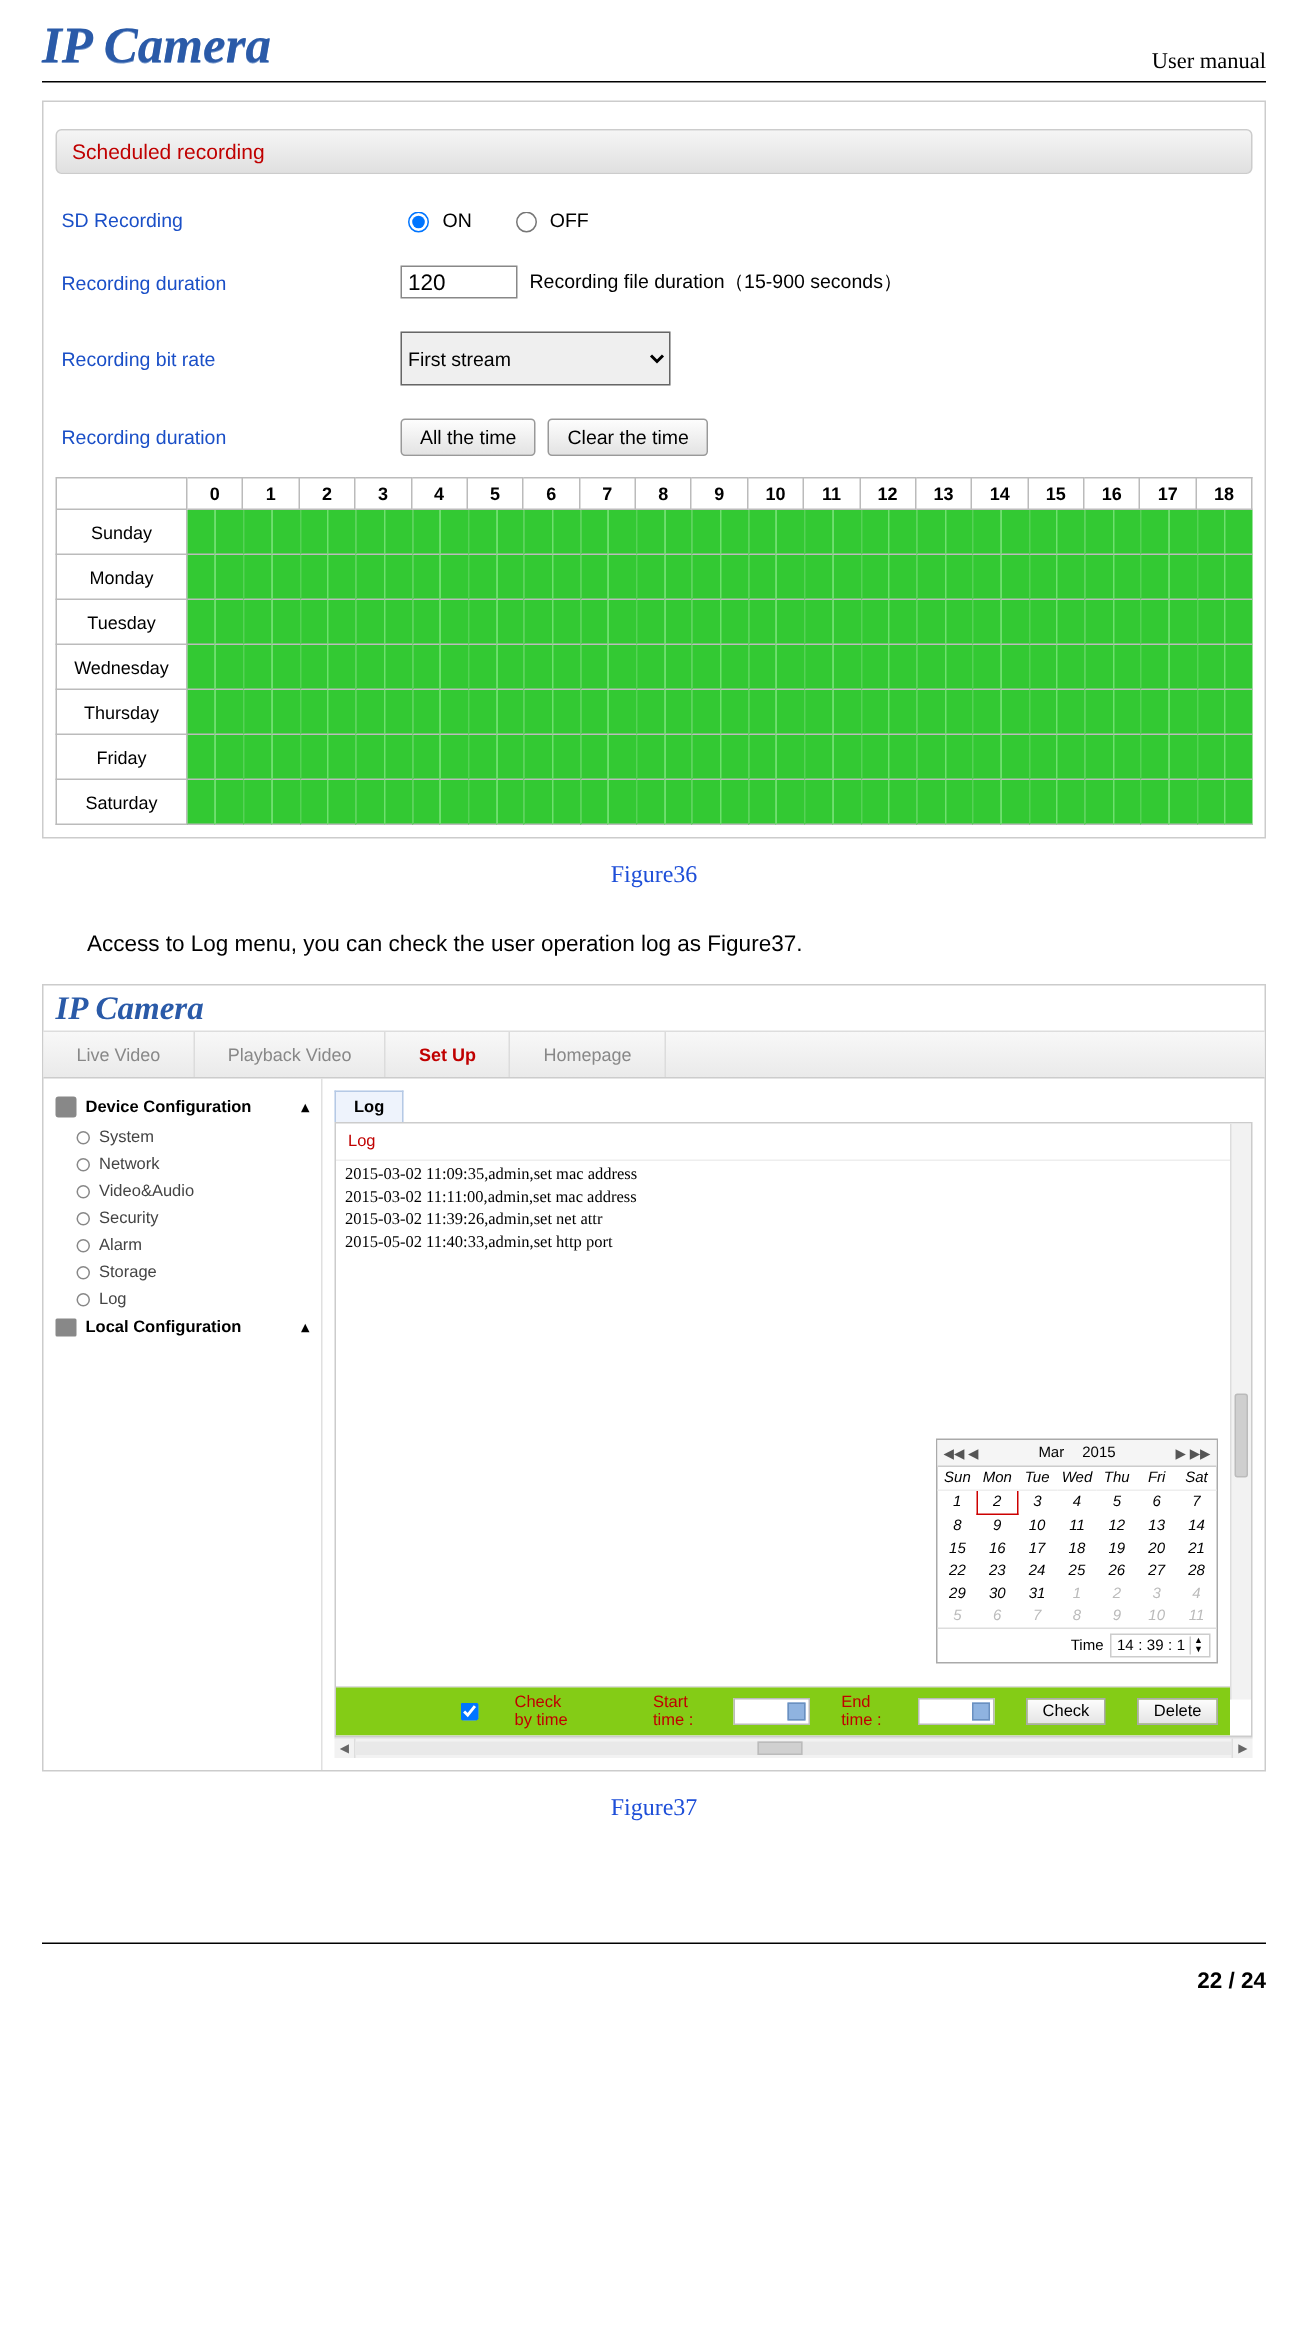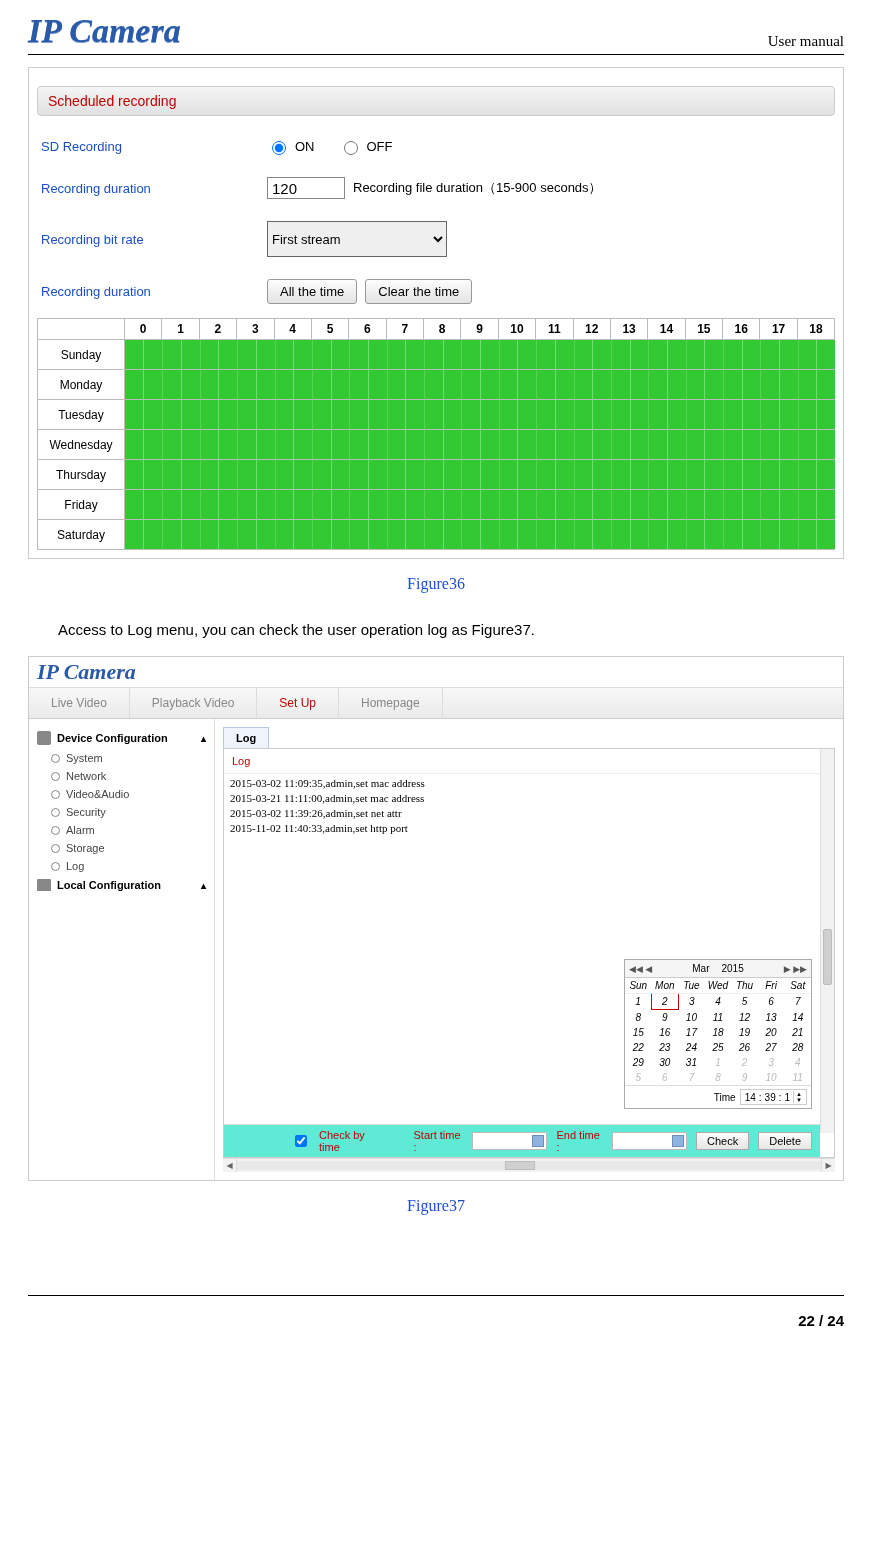--- a/index.html
+++ b/index.html
@@ -166,21 +166,21 @@
     background: linear-gradient(#f8f8f8, #eaeaea);
     border-top: 1px solid #ddd;
     border-bottom: 1px solid #ccc;
     font-size: 12px;
   }
   .tab-37 {
     padding: 8px 22px;
     border-right: 1px solid #dcdcdc;
     color: #888;
   }
-  .tab-37.active { color: #c00000; font-weight: normal; }
+  .tab-37.active { color: #c00000; font-weight: bold; }
   .body-37 {
     display: flex;
     min-height: 460px;
     position: relative;
   }
   .sidebar-37 {
     width: 186px;
     border-right: 1px solid #e0e0e0;
     padding: 8px 0;
     font-size: 11px;
@@ -314,23 +314,23 @@
     gap: 3px;
     align-items: center;
   }
   .spin-col { display: flex; flex-direction: column; font-size: 6px; line-height: 6px; border-left:1px solid #ccc; padding-left:2px;}
   .filter-row-37 {
     position: absolute;
     left: 0; right: 14px;
     bottom: 0;
     display: flex;
     align-items: center;
-    gap: 9px;
+    gap: 21px;
     padding: 4px 8px;
-    background: #5eead4;
+    background: #84cc16;
     border-top: 1px solid #ddd;
     font-size: 11px;
   }
   .chk-37 { width: 12px; height: 12px; }
   .red-label { color: #c00000; }
   .date-in {
     width: 80px; height: 18px; border: 1px solid #bbb; background: #fff;
     display: inline-flex; align-items: center; justify-content: flex-end; padding-right: 2px;
   }
   .cal-icon { width: 12px; height: 12px; background: #8fb3e0; display:inline-block; border:1px solid #6a90c0;}
@@ -1066,23 +1066,23 @@
           <span>Local Configuration</span>
           <span class="caret-up">▴</span>
         </div>
       </div>
       <div class="content-37">
         <div class="log-tab">Log</div>
         <div class="log-panel">
           <div class="log-header-in">Log</div>
           <div class="log-lines" id="log-lines">
               <div>2015-03-02 11:09:35,admin,set mac address</div>
-              <div>2015-03-21 11:11:00,admin,set mac address</div>
+              <div>2015-03-02 11:11:00,admin,set mac address</div>
               <div>2015-03-02 11:39:26,admin,set net attr</div>
-              <div>2015-11-02 11:40:33,admin,set http port</div>
+              <div>2015-05-02 11:40:33,admin,set http port</div>
             </div>
 
           <div class="vscroll-37">
             <div class="vscroll-thumb"></div>
           </div>
 
           <div class="calendar-37">
             <div class="cal-head">
               <span class="cal-nav">◀◀ ◀</span>
               <span class="cal-title">

